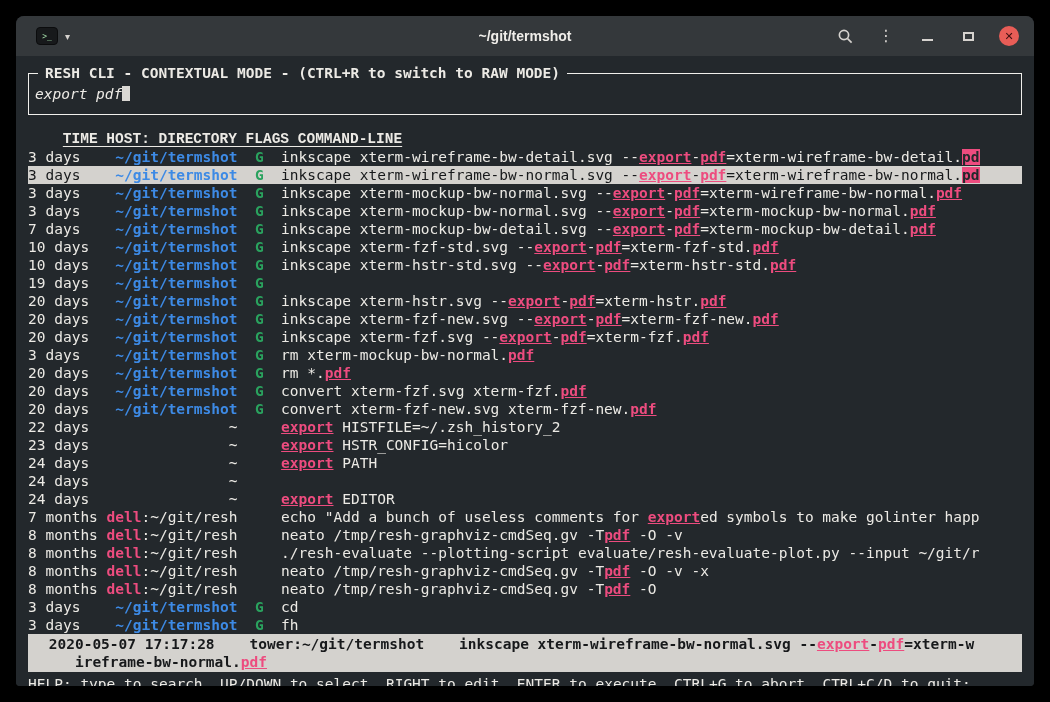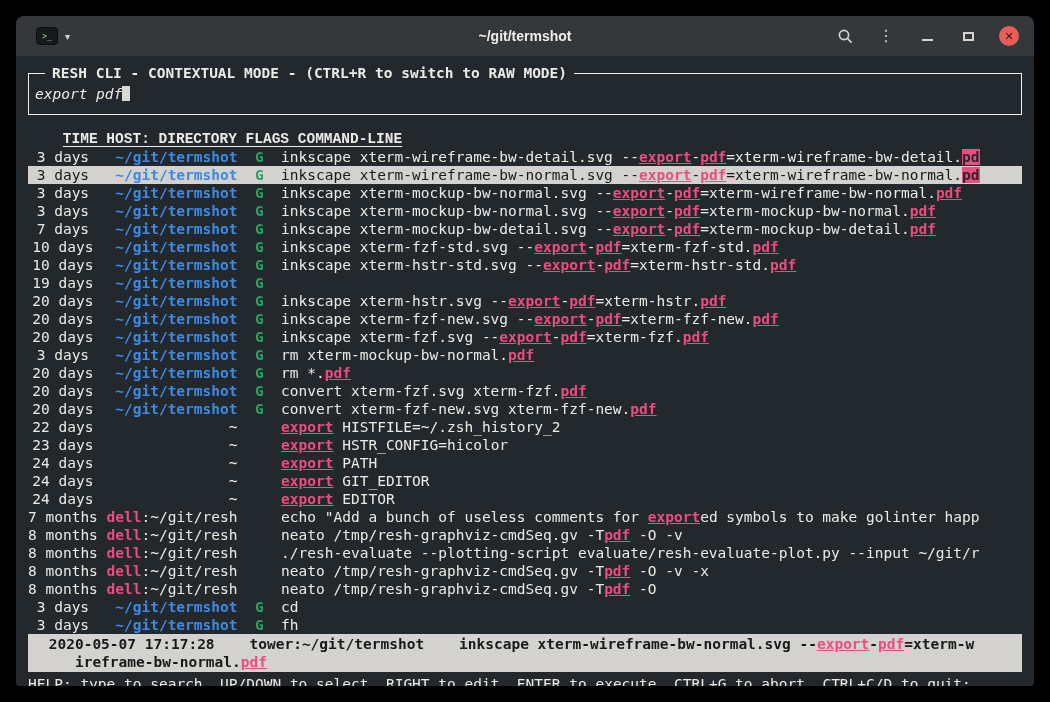--- a/index.html
+++ b/index.html
@@ -31,32 +31,32 @@
   .min-glyph{width:11px;height:2px;background:var(--icon_fg);margin-top:8px;}
   .restore-glyph{width:11px;height:9px;border:2px solid var(--icon_fg);}
   .close-btn{width:20px;height:20px;border-radius:50%;background:var(--close_red);
     display:flex;align-items:center;justify-content:center;color:#3c0f10;font-size:11px;font-weight:700;}
 
   
   .term{position:relative;height:630px;padding:8px 12px 10px;background:var(--bg);
     color:var(--fg);font-size:14.5px;line-height:18px;}
 
   .sbox{position:relative;border:1px solid var(--border);margin-top:9px;height:42px;}
-  .sbox-title{position:absolute;top:-10px;left:16px;background:var(--bg);padding:0 7px;
+  .sbox-title{position:absolute;top:-10px;left:9px;background:var(--bg);padding:0 7px;
     font-weight:700;color:var(--fg);white-space:pre;}
   .query-line{padding:11px 6px 0;white-space:pre;font-style:italic;}
   .cursor{display:inline-block;width:8px;height:15px;background:var(--cursor);vertical-align:-2px;}
 
   .hline{margin-top:15px;white-space:pre;font-weight:700;font-family:Liberation Mono, monospace;}
   .hline .u{text-decoration:underline;text-underline-offset:3px;}
 
   .rows{margin-top:0px;}
   .row{display:flex;height:18px;line-height:18px;white-space:pre;overflow:hidden;}
   .row.sel{background:var(--sel_bg);color:var(--sel_fg);}
-  .c-time{flex:none;width:8ch;text-align:center;}
+  .c-time{flex:none;width:8ch;text-align:left;}
   .c-host{flex:none;width:15ch;margin-left:1ch;text-align:right;overflow:hidden;}
   .c-flags{flex:none;width:4ch;margin-left:1ch;padding-left:1ch;color:var(--green);font-weight:700;}
   .c-cmd{flex:1;margin-left:0ch;overflow:hidden;}
   .host{color:var(--pink);font-weight:700;text-align:right;}
   .dir-blue{color:var(--blue);font-weight:700;}
   .m{color:var(--pink);font-weight:700;text-decoration:underline;}
   .cut{background:var(--pink);color:var(--bg);font-weight:700;}
 
   .detail{background:var(--sel_bg);color:var(--sel_fg);font-weight:700;padding:1px 12px;}
   .dline{height:18px;line-height:18px;white-space:pre;overflow:hidden;}
@@ -117,21 +117,21 @@
         <div class="row"><span class="c-time">20 days</span><span class="c-host"><span class="dir-blue">~/git/termshot</span></span><span class="c-flags">G</span><span class="c-cmd"><span>inkscape xterm-hstr.svg --</span><span class="m">export</span><span>-</span><span class="m">pdf</span><span>=xterm-hstr.</span><span class="m">pdf</span></span></div>
         <div class="row"><span class="c-time">20 days</span><span class="c-host"><span class="dir-blue">~/git/termshot</span></span><span class="c-flags">G</span><span class="c-cmd"><span>inkscape xterm-fzf-new.svg --</span><span class="m">export</span><span>-</span><span class="m">pdf</span><span>=xterm-fzf-new.</span><span class="m">pdf</span></span></div>
         <div class="row"><span class="c-time">20 days</span><span class="c-host"><span class="dir-blue">~/git/termshot</span></span><span class="c-flags">G</span><span class="c-cmd"><span>inkscape xterm-fzf.svg --</span><span class="m">export</span><span>-</span><span class="m">pdf</span><span>=xterm-fzf.</span><span class="m">pdf</span></span></div>
         <div class="row"><span class="c-time">3 days</span><span class="c-host"><span class="dir-blue">~/git/termshot</span></span><span class="c-flags">G</span><span class="c-cmd"><span>rm xterm-mockup-bw-normal.</span><span class="m">pdf</span></span></div>
         <div class="row"><span class="c-time">20 days</span><span class="c-host"><span class="dir-blue">~/git/termshot</span></span><span class="c-flags">G</span><span class="c-cmd"><span>rm *.</span><span class="m">pdf</span></span></div>
         <div class="row"><span class="c-time">20 days</span><span class="c-host"><span class="dir-blue">~/git/termshot</span></span><span class="c-flags">G</span><span class="c-cmd"><span>convert xterm-fzf.svg xterm-fzf.</span><span class="m">pdf</span></span></div>
         <div class="row"><span class="c-time">20 days</span><span class="c-host"><span class="dir-blue">~/git/termshot</span></span><span class="c-flags">G</span><span class="c-cmd"><span>convert xterm-fzf-new.svg xterm-fzf-new.</span><span class="m">pdf</span></span></div>
         <div class="row"><span class="c-time">22 days</span><span class="c-host"><span>~</span></span><span class="c-flags"></span><span class="c-cmd"><span class="m">export</span><span> HISTFILE=~/.zsh_history_2</span></span></div>
         <div class="row"><span class="c-time">23 days</span><span class="c-host"><span>~</span></span><span class="c-flags"></span><span class="c-cmd"><span class="m">export</span><span> HSTR_CONFIG=hicolor</span></span></div>
         <div class="row"><span class="c-time">24 days</span><span class="c-host"><span>~</span></span><span class="c-flags"></span><span class="c-cmd"><span class="m">export</span><span> PATH</span></span></div>
-        <div class="row"><span class="c-time">24 days</span><span class="c-host"><span>~</span></span><span class="c-flags"></span><span class="c-cmd"><span class="m">export</span><span> GIT_EDITOR</span></span></div>
+        <div class="row"><span class="c-time">24 days</span><span class="c-host"><span>~</span></span><span class="c-flags"></span></div>
         <div class="row"><span class="c-time">24 days</span><span class="c-host"><span>~</span></span><span class="c-flags"></span><span class="c-cmd"><span class="m">export</span><span> EDITOR</span></span></div>
         <div class="row"><span class="c-time">7 months</span><span class="c-host"><span class="host">dell</span><span>:~/git/resh</span></span><span class="c-flags"></span><span class="c-cmd"><span>echo "Add a bunch of useless comments for </span><span class="m">export</span><span>ed symbols to make golinter happ</span></span></div>
         <div class="row"><span class="c-time">8 months</span><span class="c-host"><span class="host">dell</span><span>:~/git/resh</span></span><span class="c-flags"></span><span class="c-cmd"><span>neato /tmp/resh-graphviz-cmdSeq.gv -T</span><span class="m">pdf</span><span> -O -v</span></span></div>
         <div class="row"><span class="c-time">8 months</span><span class="c-host"><span class="host">dell</span><span>:~/git/resh</span></span><span class="c-flags"></span><span class="c-cmd"><span>./resh-evaluate --plotting-script evaluate/resh-evaluate-plot.py --input ~/git/r</span></span></div>
         <div class="row"><span class="c-time">8 months</span><span class="c-host"><span class="host">dell</span><span>:~/git/resh</span></span><span class="c-flags"></span><span class="c-cmd"><span>neato /tmp/resh-graphviz-cmdSeq.gv -T</span><span class="m">pdf</span><span> -O -v -x</span></span></div>
         <div class="row"><span class="c-time">8 months</span><span class="c-host"><span class="host">dell</span><span>:~/git/resh</span></span><span class="c-flags"></span><span class="c-cmd"><span>neato /tmp/resh-graphviz-cmdSeq.gv -T</span><span class="m">pdf</span><span> -O</span></span></div>
         <div class="row"><span class="c-time">3 days</span><span class="c-host"><span class="dir-blue">~/git/termshot</span></span><span class="c-flags">G</span><span class="c-cmd"><span>cd</span></span></div>
         <div class="row"><span class="c-time">3 days</span><span class="c-host"><span class="dir-blue">~/git/termshot</span></span><span class="c-flags">G</span><span class="c-cmd"><span>fh</span></span></div>
       </div>
 

